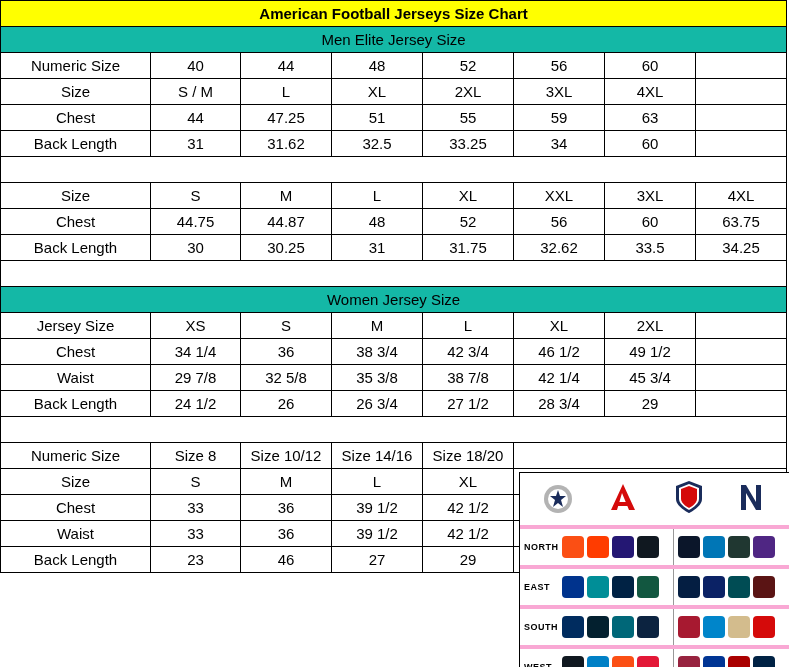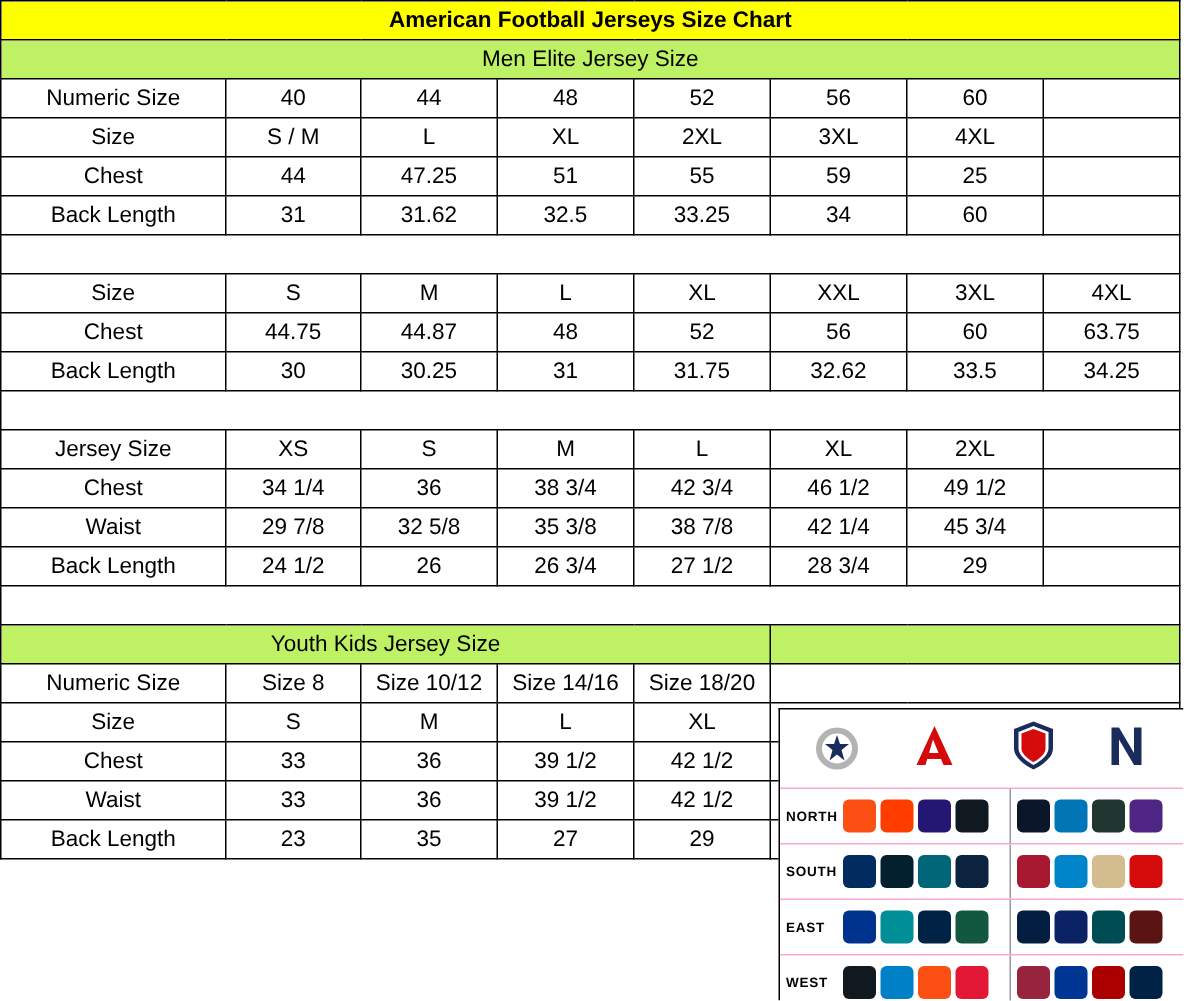--- a/index.html
+++ b/index.html
@@ -38,21 +38,21 @@
   td.blank {
     border: none;
   }
   .title-row td {
     background: #ffff00;
     font-weight: bold;
     font-size: 16px;
     height: 27px;
   }
   .section-title td {
-    background: #bef264;
+    background: #14b8a6;
     font-size: 17px;
     height: 27px;
   }
   .spacer td {
     border: none;
     height: 25px;
     background: #ffffff;
   }
   .label-cell {
     text-align: center;
@@ -73,21 +73,21 @@
     align-items: center;
     justify-content: space-around;
     height: 52px;
     padding: 0 6px;
     box-sizing: border-box;
   }
   .nfl-conf-row {
     display: flex;
     align-items: center;
     height: 36px;
-    border-top: 1px solid #f9a8d4;
+    border-top: 4px solid #f9a8d4;
   }
   .nfl-div-label {
     width: 42px;
     font-size: 9px;
     font-weight: bold;
     text-align: left;
     padding-left: 4px;
     box-sizing: border-box;
     letter-spacing: .5px;
   }
@@ -172,21 +172,21 @@
         <td>4XL</td>
         <td class="blank"></td>
       </tr>
       <tr>
         <td class="label-cell">Chest</td>
         <td>44</td>
         <td>47.25</td>
         <td>51</td>
         <td>55</td>
         <td>59</td>
-        <td>25</td>
+        <td>63</td>
         <td class="blank"></td>
       </tr>
       <tr>
         <td class="label-cell">Back Length</td>
         <td>31</td>
         <td>31.62</td>
         <td>32.5</td>
         <td>33.25</td>
         <td>34</td>
         <td>60</td>
@@ -225,20 +225,23 @@
         <td>31.75</td>
         <td>32.62</td>
         <td>33.5</td>
         <td>34.25</td>
       </tr>
 
       <tr class="spacer">
           <td colspan="8"></td>
         </tr>
 
+      <tr class="section-title">
+        <td colspan="8">Women Jersey Size</td>
+      </tr>
       <tr>
         <td class="label-cell">Jersey Size</td>
         <td>XS</td>
         <td>S</td>
         <td>M</td>
         <td>L</td>
         <td>XL</td>
         <td>2XL</td>
         <td class="blank"></td>
       </tr>
@@ -270,24 +273,20 @@
         <td>27 1/2</td>
         <td>28 3/4</td>
         <td>29</td>
         <td class="blank"></td>
       </tr>
 
       <tr class="spacer">
           <td colspan="8"></td>
         </tr>
 
-      <tr class="section-title">
-        <td colspan="5">Youth Kids Jersey Size</td>
-        <td class="blank" colspan="3"></td>
-      </tr>
       <tr>
         <td class="label-cell">Numeric Size</td>
         <td>Size 8</td>
         <td>Size 10/12</td>
         <td>Size 14/16</td>
         <td>Size 18/20</td>
         <td class="blank" colspan="3"></td>
       </tr>
       <tr>
         <td class="label-cell">Size</td>
@@ -309,21 +308,21 @@
         <td class="label-cell">Waist</td>
         <td>33</td>
         <td>36</td>
         <td>39 1/2</td>
         <td>42 1/2</td>
         <td class="blank" colspan="3"></td>
       </tr>
       <tr>
         <td class="label-cell">Back Length</td>
         <td>23</td>
-        <td>35</td>
+        <td>46</td>
         <td>27</td>
         <td>29</td>
         <td class="blank" colspan="3"></td>
       </tr>
     </tbody>
   </table>
 
   <div class="nfl-block">
     <div class="nfl-logos-top">
       <span class="star-logo">
@@ -363,48 +362,48 @@
       </div>
       <div class="nfl-teams right">
         <span class="team-dot" style="background:#0b162a"></span>
         <span class="team-dot" style="background:#0076b6"></span>
         <span class="team-dot" style="background:#203731"></span>
         <span class="team-dot" style="background:#4f2683"></span>
       </div>
     </div>
 
     <div class="nfl-conf-row">
+      <div class="nfl-div-label">EAST</div>
+      <div class="nfl-teams">
+        <span class="team-dot" style="background:#00338d"></span>
+        <span class="team-dot" style="background:#008e97"></span>
+        <span class="team-dot" style="background:#002244"></span>
+        <span class="team-dot" style="background:#125740"></span>
+      </div>
+      <div class="nfl-teams right">
+        <span class="team-dot" style="background:#041e42"></span>
+        <span class="team-dot" style="background:#0b2265"></span>
+        <span class="team-dot" style="background:#004c54"></span>
+        <span class="team-dot" style="background:#5a1414"></span>
+      </div>
+    </div>
+
+    <div class="nfl-conf-row">
       <div class="nfl-div-label">SOUTH</div>
       <div class="nfl-teams">
         <span class="team-dot" style="background:#002c5f"></span>
         <span class="team-dot" style="background:#03202f"></span>
         <span class="team-dot" style="background:#006778"></span>
         <span class="team-dot" style="background:#0c2340"></span>
       </div>
       <div class="nfl-teams right">
         <span class="team-dot" style="background:#a71930"></span>
         <span class="team-dot" style="background:#0085ca"></span>
         <span class="team-dot" style="background:#d3bc8d"></span>
         <span class="team-dot" style="background:#d50a0a"></span>
-      </div>
-    </div>
-
-    <div class="nfl-conf-row">
-      <div class="nfl-div-label">EAST</div>
-      <div class="nfl-teams">
-        <span class="team-dot" style="background:#00338d"></span>
-        <span class="team-dot" style="background:#008e97"></span>
-        <span class="team-dot" style="background:#002244"></span>
-        <span class="team-dot" style="background:#125740"></span>
-      </div>
-      <div class="nfl-teams right">
-        <span class="team-dot" style="background:#041e42"></span>
-        <span class="team-dot" style="background:#0b2265"></span>
-        <span class="team-dot" style="background:#004c54"></span>
-        <span class="team-dot" style="background:#5a1414"></span>
       </div>
     </div>
 
     <div class="nfl-conf-row">
       <div class="nfl-div-label">WEST</div>
       <div class="nfl-teams">
         <span class="team-dot" style="background:#101820"></span>
         <span class="team-dot" style="background:#0080c6"></span>
         <span class="team-dot" style="background:#fb4f14"></span>
         <span class="team-dot" style="background:#e31837"></span>

